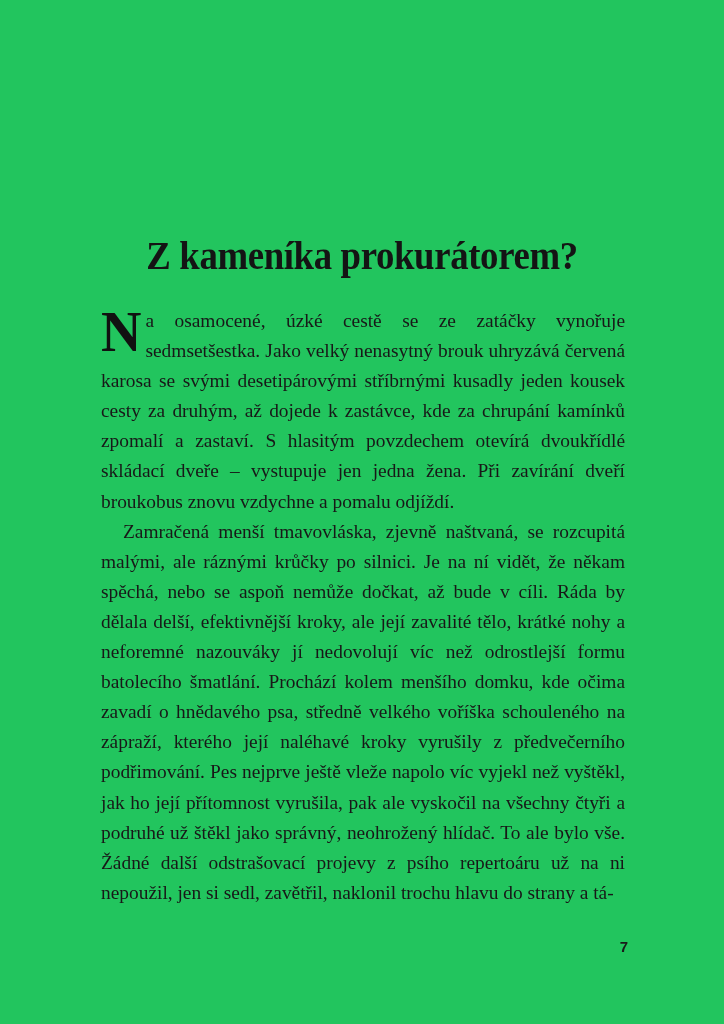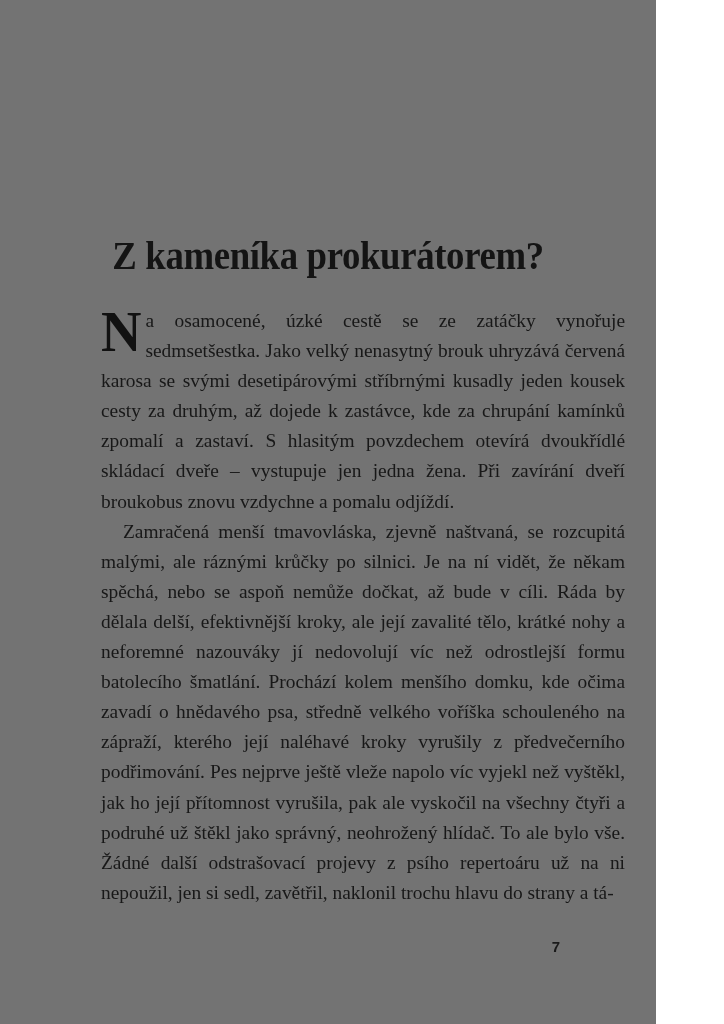--- a/index.html
+++ b/index.html
@@ -4,23 +4,23 @@
 <title>Book page</title>
 <style>
   html, body {
     margin: 0;
     padding: 0;
     background: #ffffff;
   }
 
   .page {
     position: relative;
-    width: 656px;
+    width: 724px;
     height: 1024px;
-    background: #737373;
+    background: #22c55e;
     overflow: hidden;
     box-sizing: border-box;
   }
 
   
   .chapter-title {
     position: absolute;
     left: 0;
     right: 0;
     top: 208px;

